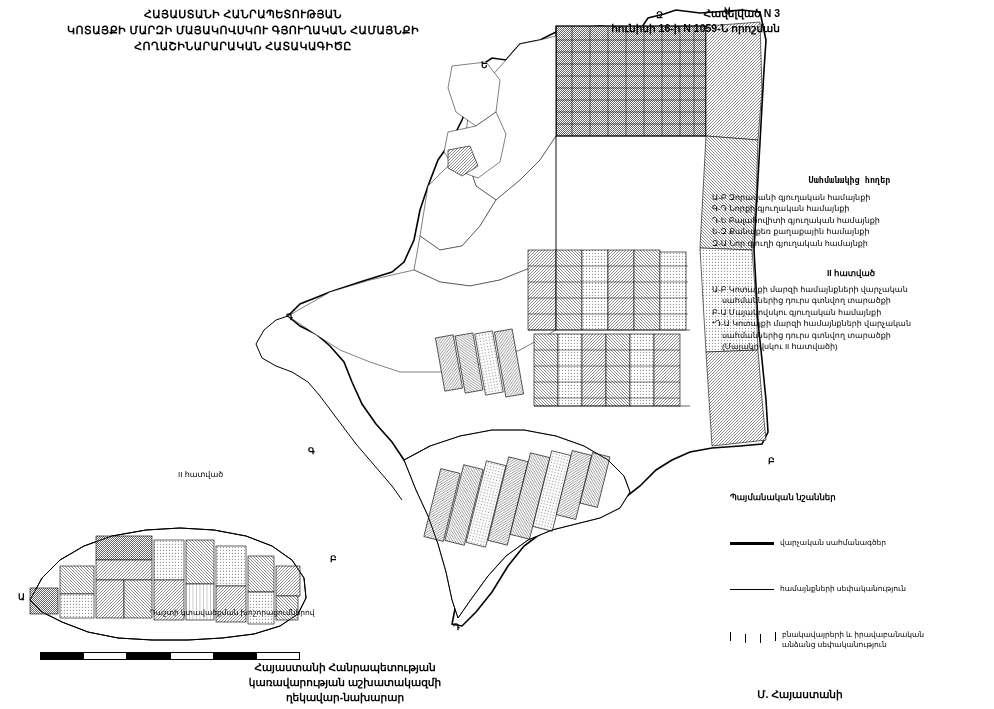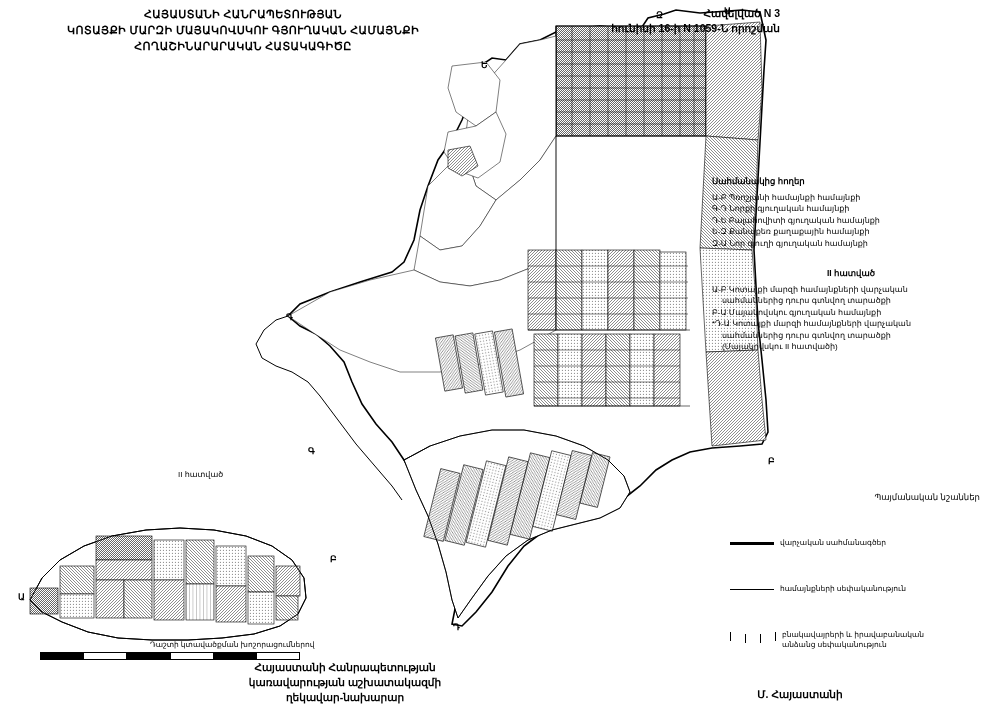--- a/index.html
+++ b/index.html
@@ -49,24 +49,25 @@
   
   .legend-codes {
     position: absolute;
     left: 712px;
     top: 176px;
     width: 275px;
     font-size: 8px;
     line-height: 11.5px;
   }
   .legend-codes .lc-title {
-    text-align: left;
+    text-align: center;
     font-weight: bold;
     font-size: 8.5px;
     margin-bottom: 4px;
+    font-family: Liberation Mono, monospace;
   }
   .legend-codes .lc-row { white-space: nowrap; }
 
   .legend-codes2 {
     position: absolute;
     left: 712px;
     top: 268px;
     width: 278px;
     font-size: 8px;
     line-height: 11.5px;
@@ -83,22 +84,22 @@
   
   .legend-symbols {
     position: absolute;
     left: 730px;
     top: 492px;
     width: 250px;
     font-size: 7.5px;
     line-height: 10px;
   }
   .legend-symbols .ls-title {
-    text-align: right;
-    font-weight: normal;
+    text-align: left;
+    font-weight: bold;
     font-size: 8.5px;
     margin-bottom: 14px;
   }
   .ls-item {
     display: flex;
     align-items: flex-start;
     margin-bottom: 5px;
     margin-top: 36px;
   }
   .ls-swatch {
@@ -145,21 +146,21 @@
     position: absolute;
     left: 178px;
     top: 470px;
     font-size: 8px;
   }
 
   
   .scale-caption {
     position: absolute;
     left: 150px;
-    top: 640px;
+    top: 608px;
     font-size: 7.5px;
     white-space: nowrap;
   }
   .scale-bar {
     position: absolute;
     left: 40px;
     top: 652px;
     width: 260px;
     height: 6px;
     display: flex;
@@ -388,21 +389,21 @@
     <div>ՀՈՂԱՇԻՆԱՐԱՐԱԿԱՆ ՀԱՏԱԿԱԳԻԾԸ</div>
   </div>
 
   <div class="decree-block">
     <div>Հավելված N 3</div>
     <div>հունիսի 16-ի N 1059-Ն որոշման</div>
   </div>
 
   <div class="legend-codes">
     <div class="lc-title">Սահմանակից հողեր</div>
-    <div class="lc-row">Ա-Բ Պռոշյանի համայնքի համայնքի</div>
+    <div class="lc-row">Ա-Բ Զորավանի գյուղական համայնքի</div>
     <div class="lc-row">Գ-Դ Նորքի գյուղական համայնքի</div>
     <div class="lc-row">Դ-Ե Բալահովիտի գյուղական համայնքի</div>
     <div class="lc-row">Ե-Զ Քանաքեռ քաղաքային համայնքի</div>
     <div class="lc-row">Զ-Ա Նոր գյուղի գյուղական համայնքի</div>
   </div>
 
   <div class="legend-codes2">
     <div class="lc-title">II հատված</div>
     <div class="lc-row">Ա-Բ Կոտայքի մարզի համայնքների վարչական</div>
     <div class="lc-row lc-sub">սահմաններից դուրս գտնվող տարածքի</div>

